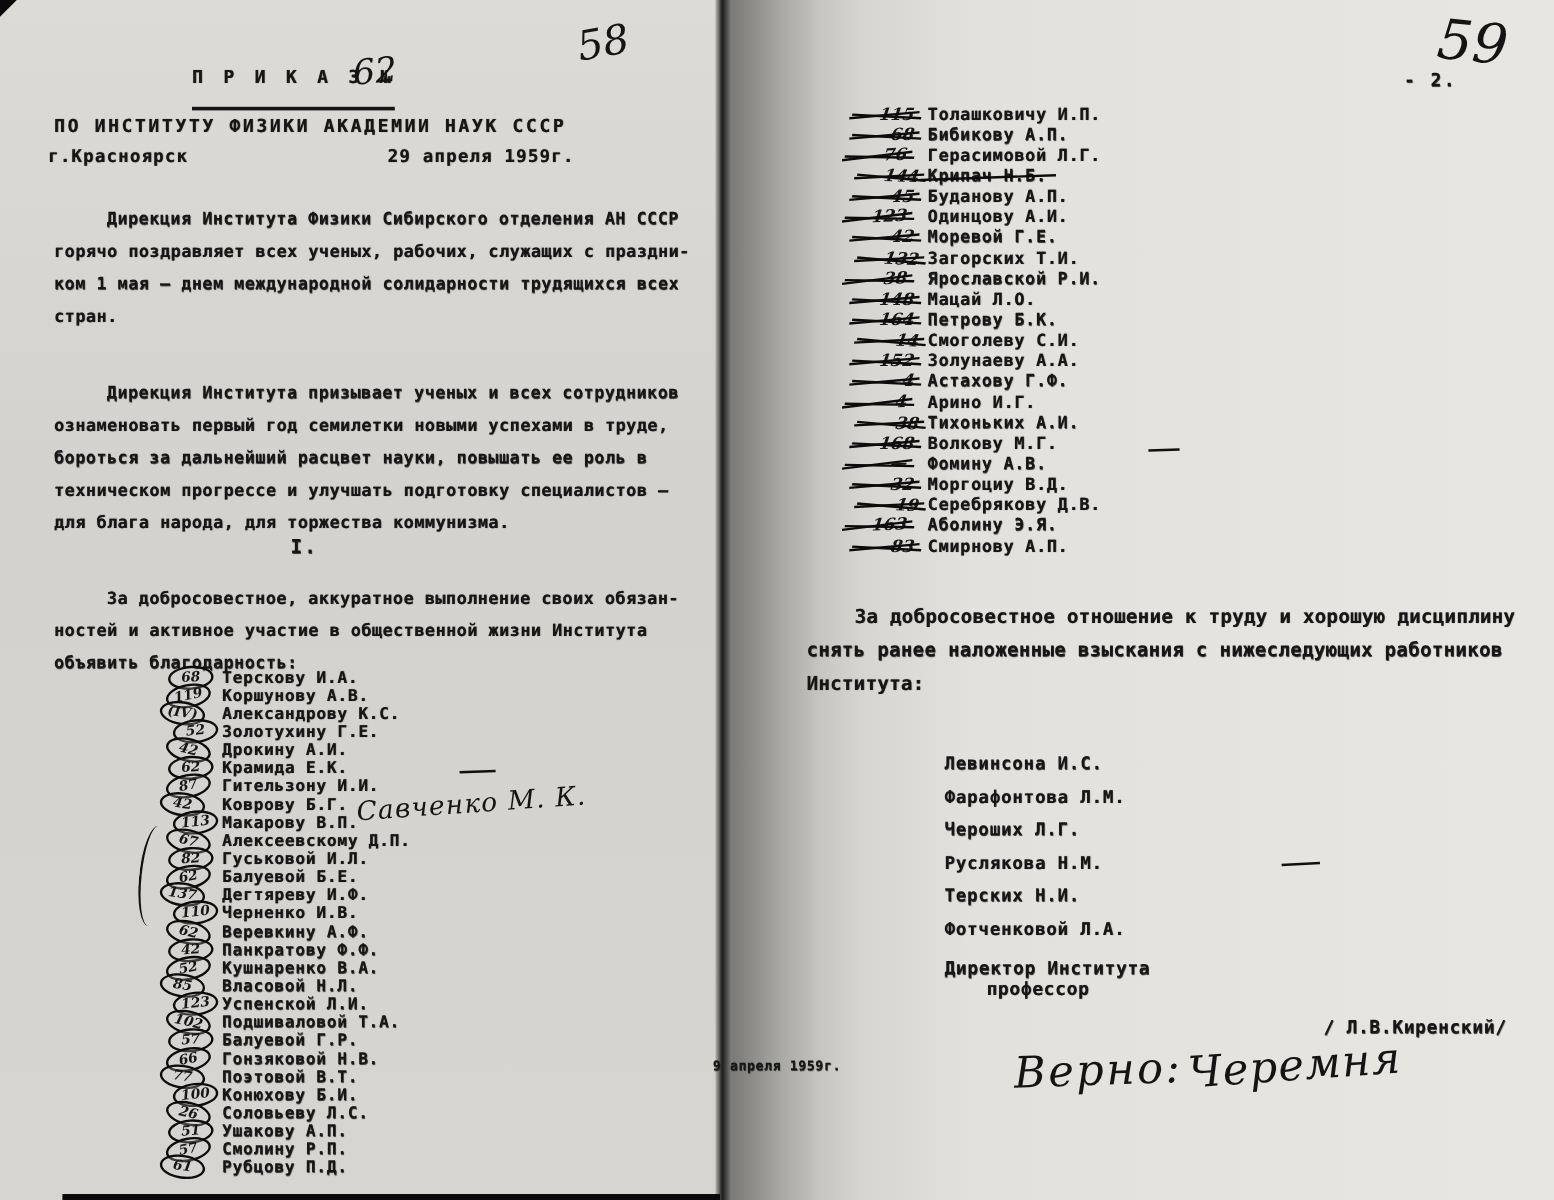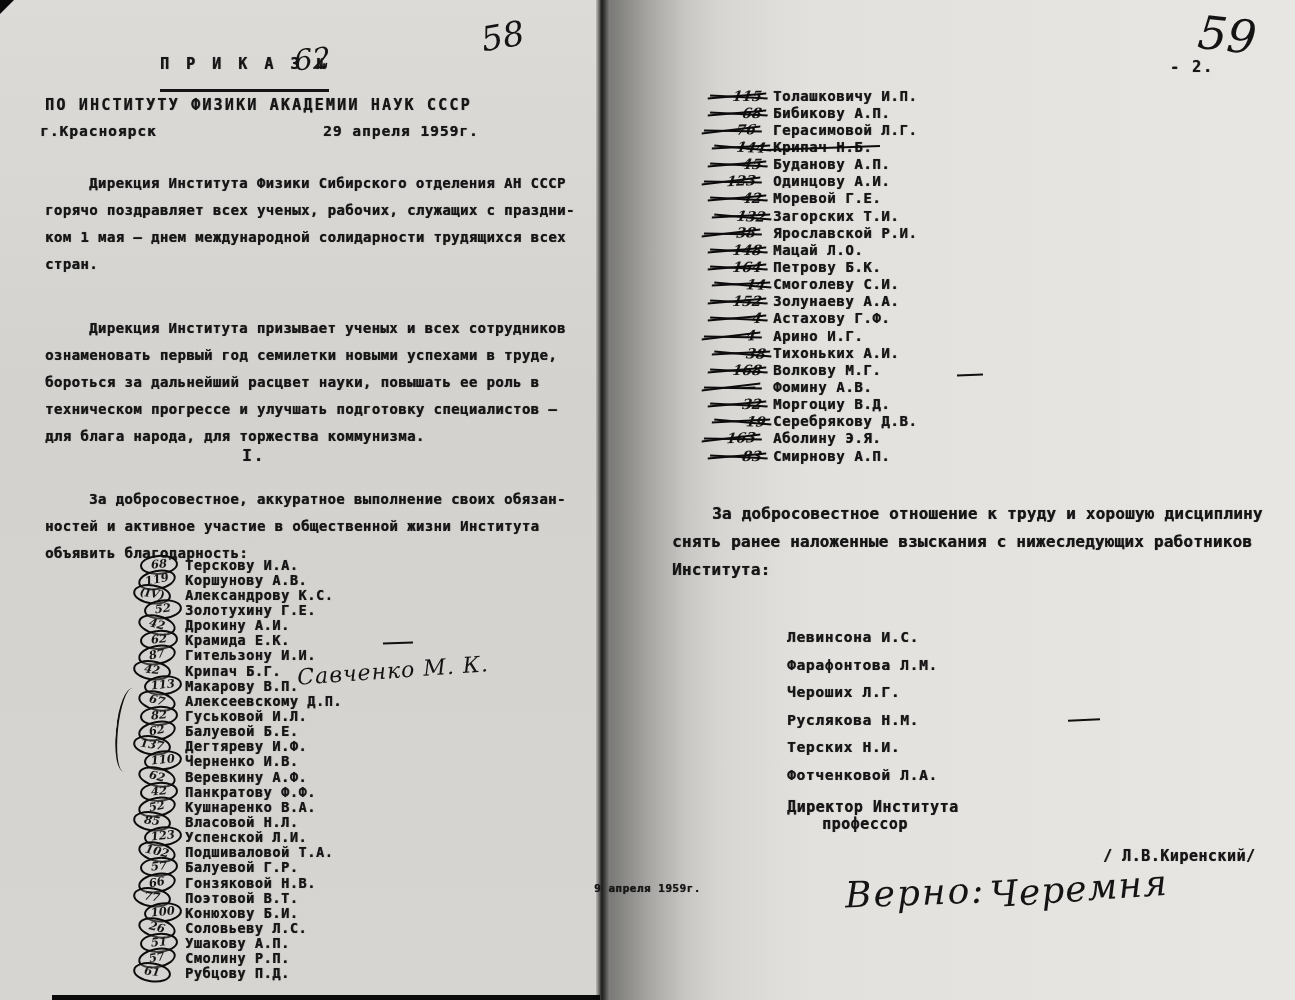--- a/index.html
+++ b/index.html
@@ -166,21 +166,21 @@
         <span class="p-name">Крамида Е.К.</span>
       </div>
 
       <div class="lrow">
         <span class="circ">87</span>
         <span class="p-name">Гительзону И.И.</span>
       </div>
 
       <div class="lrow">
         <span class="circ">42</span>
-        <span class="p-name">Крипач Б.Г.</span>
+        <span class="p-name">Коврову Б.Г.</span>
       </div>
 
       <div class="lrow">
         <span class="circ">113</span>
         <span class="p-name">Макарову В.П.</span>
       </div>
 
       <div class="lrow">
         <span class="circ">67</span>
         <span class="p-name">Алексеевскому Д.П.</span>

